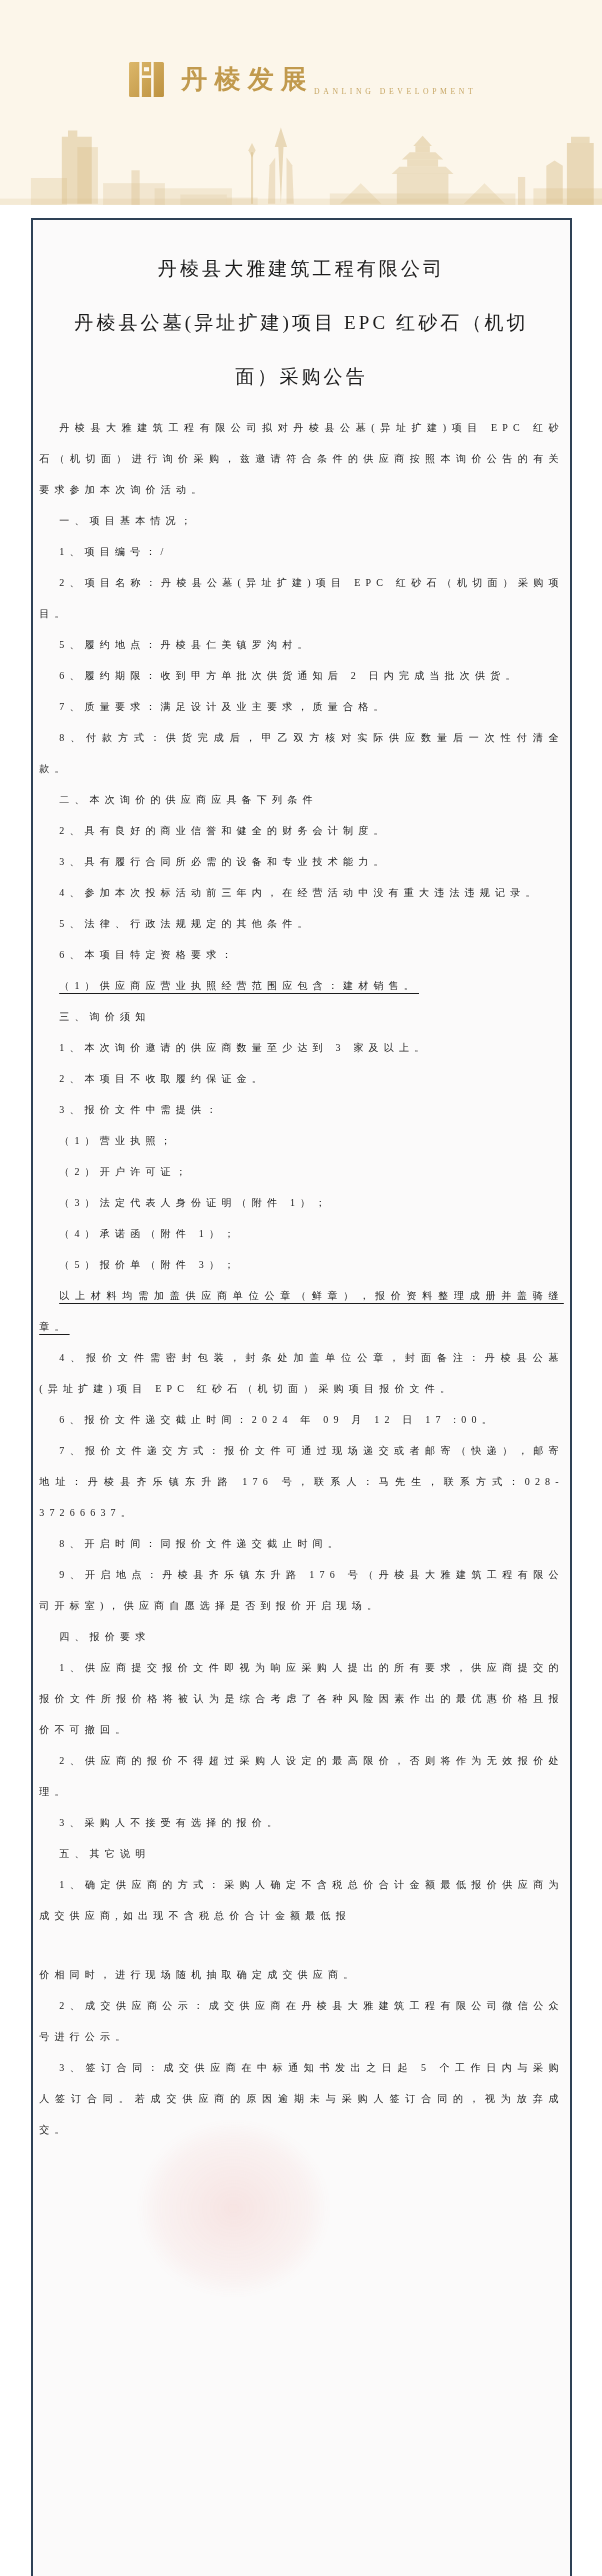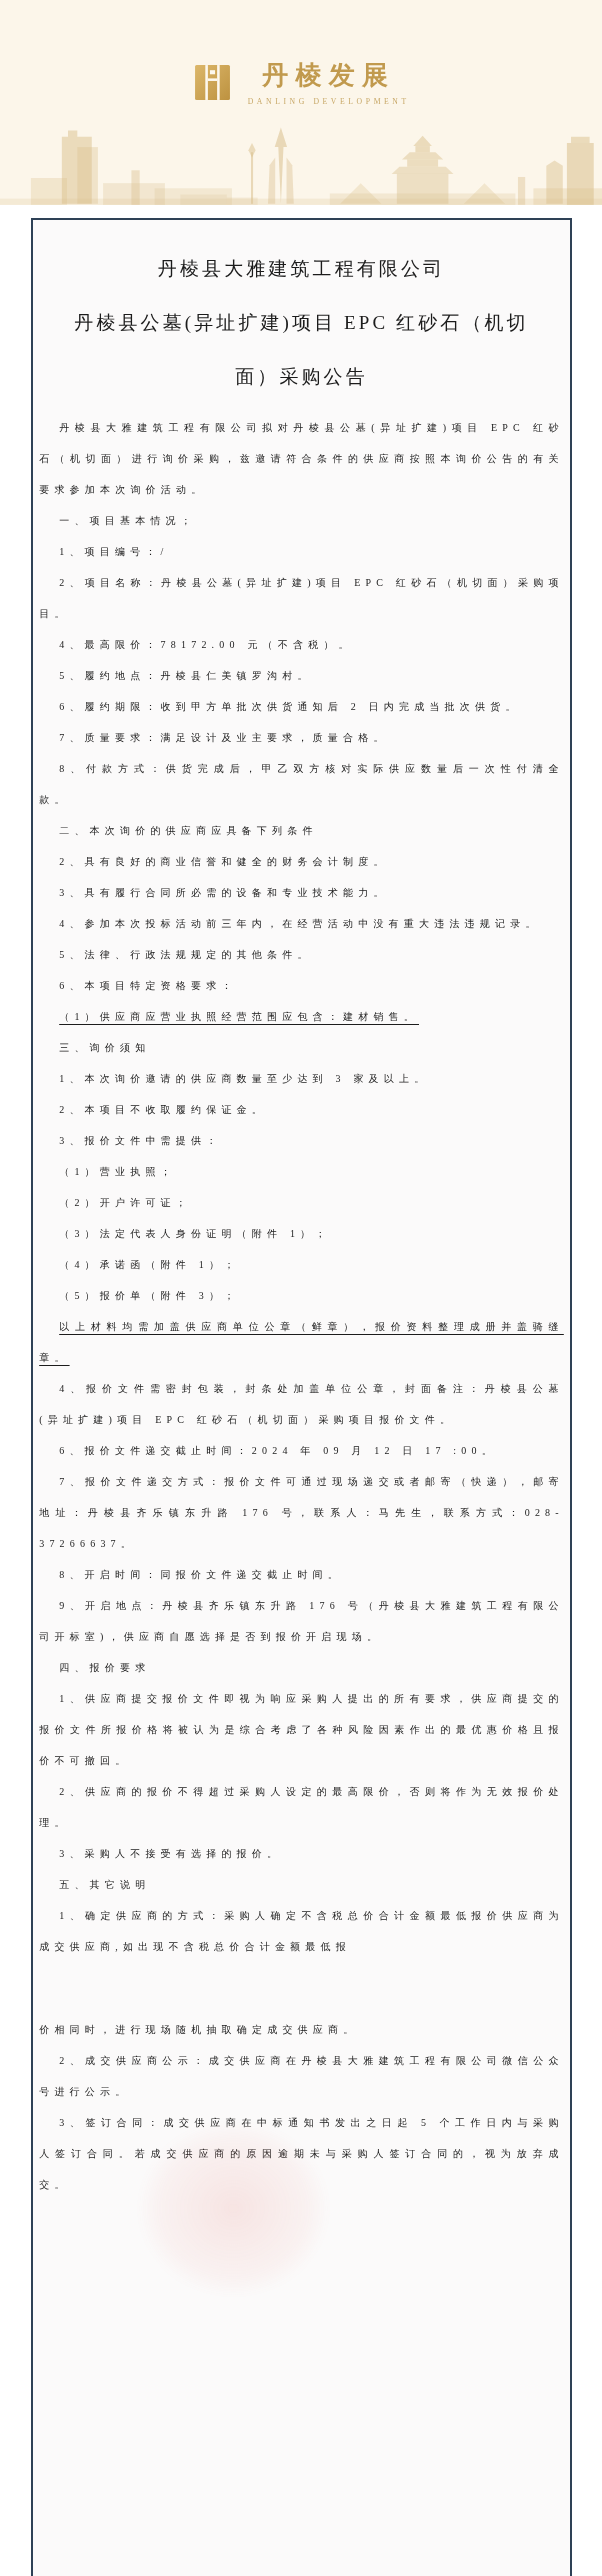--- a/index.html
+++ b/index.html
@@ -6,34 +6,34 @@
     --gold:#c19a4e; --gold-soft:#d9bf8c; --navy:#2e4156; --seal-red:#df4b3d;
     --paper:#fbfafa; --header-bg:#fcf6ea; --qr-bg:#edeeee; --ink:#1c1c1c;
   }
   html,body{margin:0;padding:0;}
   body{width:603px;background:#ffffff;font-family:"Liberation Serif",serif;color:var(--ink);}
 
   
   .header{height:205px;background:var(--header-bg);position:relative;overflow:hidden;}
   .brand{position:absolute;top:60px;left:0;right:0;display:flex;justify-content:center;align-items:center;gap:15.5px;}
   .logo{width:39px;height:39px;flex:0 0 auto;}
-  .brand-txt{display:flex;flex-direction:column;align-items:center;}
+  .brand-txt{display:flex;flex-direction:row;align-items:flex-end;}
   .brand-cn{font-size:26px;font-weight:bold;color:var(--gold);letter-spacing:7.2px;line-height:32px;}
   .brand-en{font-size:7.7px;color:#c7a766;letter-spacing:3.6px;margin-top:4.6px;font-family:"Liberation Serif",serif;}
   .skyline{position:absolute;left:0;bottom:0;display:block;}
 
   
   .main-card{box-sizing:border-box;margin:13.4px 0 0 31px;width:541px;min-height:2717px;
     border:2.1px solid var(--navy);background:var(--paper);padding:21.6px 6.2px 17.5px;
     position:relative;overflow:hidden;display:flex;flex-direction:column;}
   .doc-title{text-align:center;font-weight:normal;font-size:19px;line-height:54px;letter-spacing:3.1px;margin:0 14.4px;}
   .doc-body{margin-top:8.2px;}
   .para{margin:0;font-size:10px;line-height:31px;letter-spacing:5.2px;text-indent:2em;text-align:justify;}
   .para.ul{text-decoration:underline;text-underline-offset:3.6px;}
-  .para.cont-gap{margin-top:52px;text-indent:0;}
+  .para.cont-gap{margin-top:28px;text-indent:0;}
   .bleed{position:absolute;left:77px;top:1875px;width:247px;height:227px;border-radius:50%;
     background:radial-gradient(closest-side, rgba(222,85,75,.13), rgba(222,85,75,.05) 60%, transparent 78%);
     filter:blur(2.6px);pointer-events:none;}
 </style>
 </head>
 <body>
 
 <div class="header">
   <div class="brand">
     <svg class="logo" viewBox="0 0 76 76">
@@ -90,21 +90,20 @@
 
 <div class="main-card">
   <div class="doc-title">丹棱县大雅建筑工程有限公司</div>
   <div class="doc-title">丹棱县公墓(异址扩建)项目 EPC 红砂石（机切面）采购公告</div>
 
   <div class="doc-body">
       <p class="para">丹棱县大雅建筑工程有限公司拟对丹棱县公墓(异址扩建)项目 EPC 红砂石（机切面）进行询价采购，兹邀请符合条件的供应商按照本询价公告的有关要求参加本次询价活动。</p>
       <p class="para">一、项目基本情况；</p>
       <p class="para">1、项目编号：/</p>
       <p class="para">2、项目名称：丹棱县公墓(异址扩建)项目 EPC 红砂石（机切面）采购项目。</p>
-      <p class="para">4、最高限价：78172.00 元（不含税）。</p>
       <p class="para">5、履约地点：丹棱县仁美镇罗沟村。</p>
       <p class="para">6、履约期限：收到甲方单批次供货通知后 2 日内完成当批次供货。</p>
       <p class="para">7、质量要求：满足设计及业主要求，质量合格。</p>
       <p class="para">8、付款方式：供货完成后，甲乙双方核对实际供应数量后一次性付清全款。</p>
       <p class="para">二、本次询价的供应商应具备下列条件</p>
       <p class="para">2、具有良好的商业信誉和健全的财务会计制度。</p>
       <p class="para">3、具有履行合同所必需的设备和专业技术能力。</p>
       <p class="para">4、参加本次投标活动前三年内，在经营活动中没有重大违法违规记录。</p>
       <p class="para">5、法律、行政法规规定的其他条件。</p>
       <p class="para">6、本项目特定资格要求：</p>

